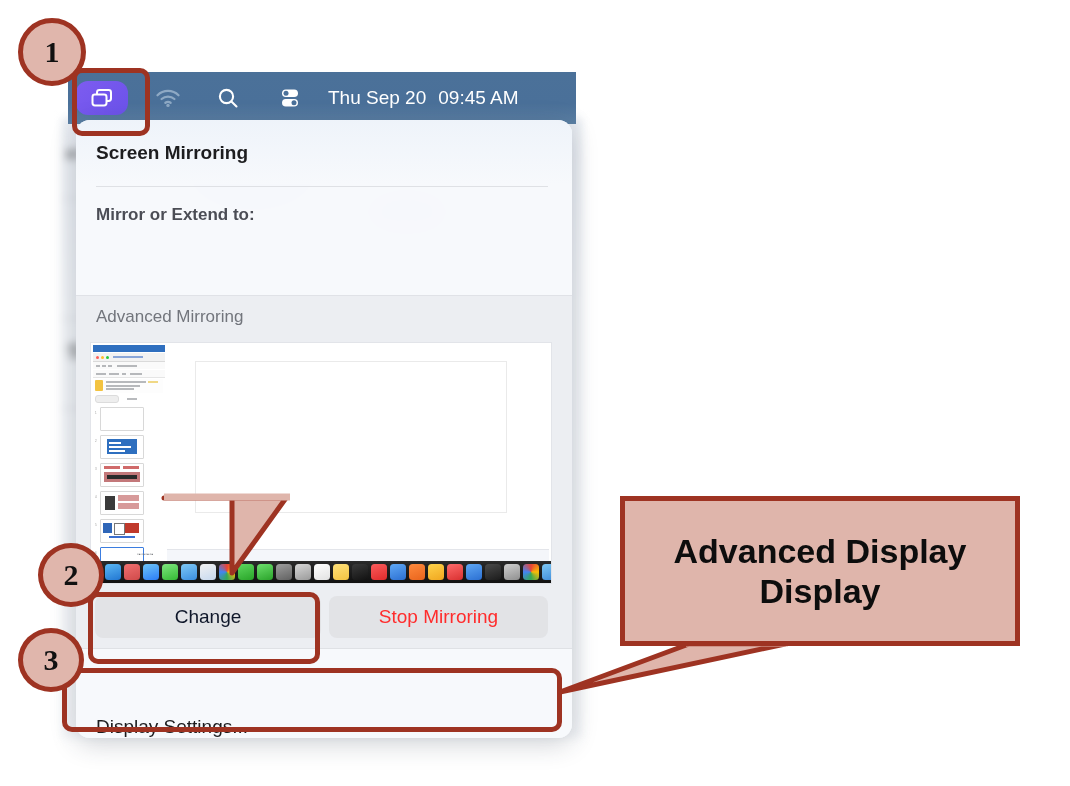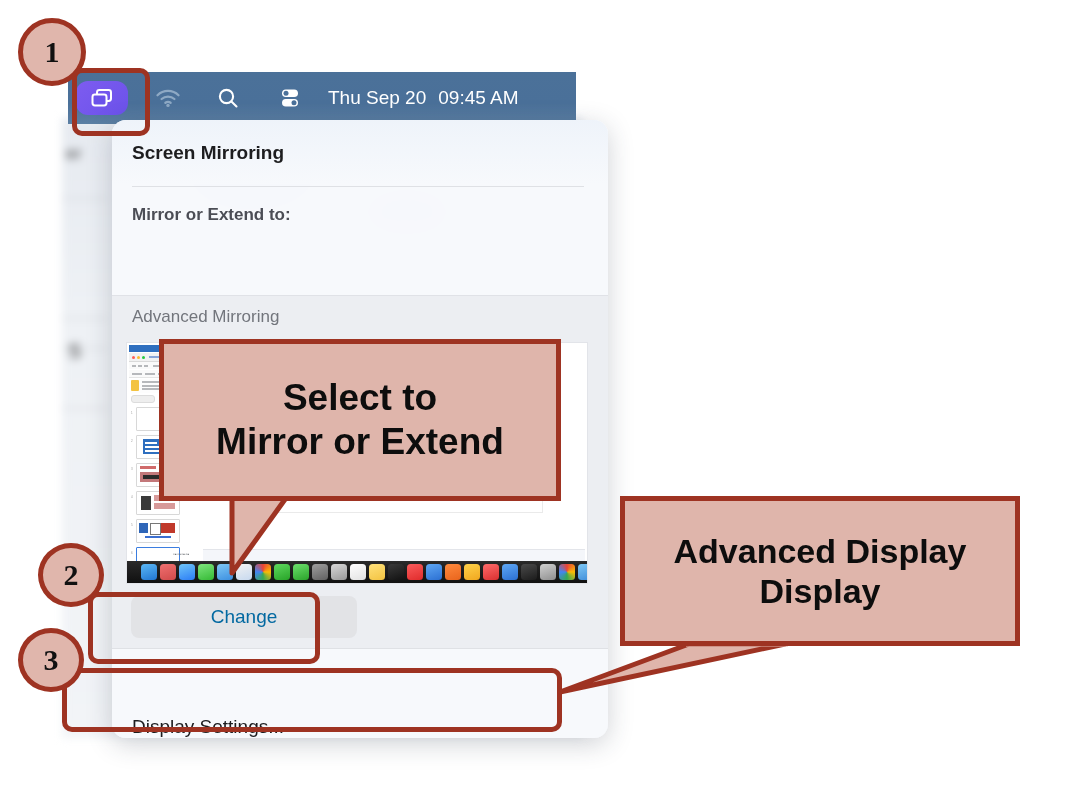--- a/index.html
+++ b/index.html
@@ -43,21 +43,20 @@
   }
   .mb-time{color:#ffffff;font-size:19px;margin-left:12px;white-space:nowrap;}
 
   
   .panel{
     position:absolute;left:76px;top:120px;width:496px;height:618px;
     background:rgba(247,249,252,0.97);
     border-radius:14px;
     box-shadow:0 6px 26px rgba(40,50,70,.22);
     overflow:hidden;
-    margin-left:36px;
   }
   .panel-head{
     position:absolute;left:0;top:0;width:100%;height:64px;
     background:linear-gradient(180deg,rgba(238,243,250,.95),rgba(247,249,252,.95));
   }
   .panel-title{
     position:absolute;left:20px;top:22px;font-size:19px;font-weight:bold;color:#1d1d1f;
   }
   .divider{
     position:absolute;left:20px;top:66px;width:452px;height:1px;background:#dfe1e5;
@@ -116,21 +115,21 @@
     position:absolute;left:0;top:218px;width:460px;height:22px;
     background:linear-gradient(180deg,#2a2a2a,#101010);
     display:flex;align-items:center;padding-left:14px;gap:3px;
   }
   .dk{width:16px;height:16px;border-radius:3.5px;flex:none;}
 
   
   .btnrow{position:absolute;left:0;top:472px;width:100%;height:52px;}
   .btn{
     position:absolute;top:4px;height:42px;border-radius:8px;background:#e2e3e6;
-    display:flex;align-items:center;justify-content:center;font-size:19px;color:#0369a1;
+    display:flex;align-items:center;justify-content:center;font-size:19px;color:#0f172a;
   }
   .btn.change{left:19px;width:226px;}
   .btn.stop{left:253px;width:219px;color:#ff2c2c;}
 
   .bottom-sep{position:absolute;left:0;top:528px;width:100%;height:1px;background:#dfe1e5;}
   .ds-row{
     position:absolute;left:0;top:529px;width:100%;height:89px;background:#f7f9fc;
     display:flex;align-items:flex-end;
   }
   .ds-label{margin-left:20px;font-size:19px;color:#1d1d1f;}
@@ -308,44 +307,39 @@
         <div class="dk" style="background:linear-gradient(160deg,#4a4a4a,#1c1c1c);"></div>
         <div class="dk" style="background:linear-gradient(160deg,#d0d0d0,#8f8f8f);"></div>
         <div class="dk" style="background:conic-gradient(#ea4335,#fbbc05,#34a853,#4285f4,#ea4335);"></div>
         <div class="dk" style="background:linear-gradient(160deg,#7ec8f5,#3d8ad8);"></div>
 
       </div>
     </div>
 
     <div class="btnrow">
       <div class="btn change">Change</div>
+      <div class="btn stop">Stop Mirroring</div>
     </div>
 
     <div class="bottom-sep"></div>
     <div class="ds-row">
       <div class="ds-label">Display Settings...</div>
     </div>
   </div>
 
   <div class="ann-box" style="left:72px;top:68px;width:78px;height:68px;"></div>
 
   <div class="ann-box" style="left:88px;top:592px;width:232px;height:72px;"></div>
 
   <div class="ann-box" style="left:62px;top:668px;width:500px;height:64px;"></div>
 
   <svg class="tail" style="left:0;top:0;width:1070px;height:786px;">
     <polygon points="164,498 232,498 232,573 286,498" fill="#dfb5ab" stroke="#9e3322" stroke-width="5" stroke-linejoin="round"></polygon>
     <line x1="164" y1="497" x2="290" y2="497" stroke="#dfb5ab" stroke-width="7"></line>
   </svg>
-  <div class="callout" style="left:159px;top:339px;width:402px;height:162px;font-size:37px;">
-    <div>
-      <div>Select to</div>
-      <div>Mirror or Extend</div>
-    </div>
-  </div>
 
   <svg class="tail" style="left:0;top:0;width:1070px;height:786px;">
     <polygon points="689,644 560,692 785,644" fill="#dfb5ab" stroke="#9e3322" stroke-width="5" stroke-linejoin="round"></polygon>
     <line x1="686" y1="643" x2="788" y2="643" stroke="#dfb5ab" stroke-width="7"></line>
   </svg>
   <div class="callout" style="left:620px;top:496px;width:400px;height:150px;font-size:34px;">
     <div>
       <div>Advanced Display</div>
       <div>Display</div>
     </div>

